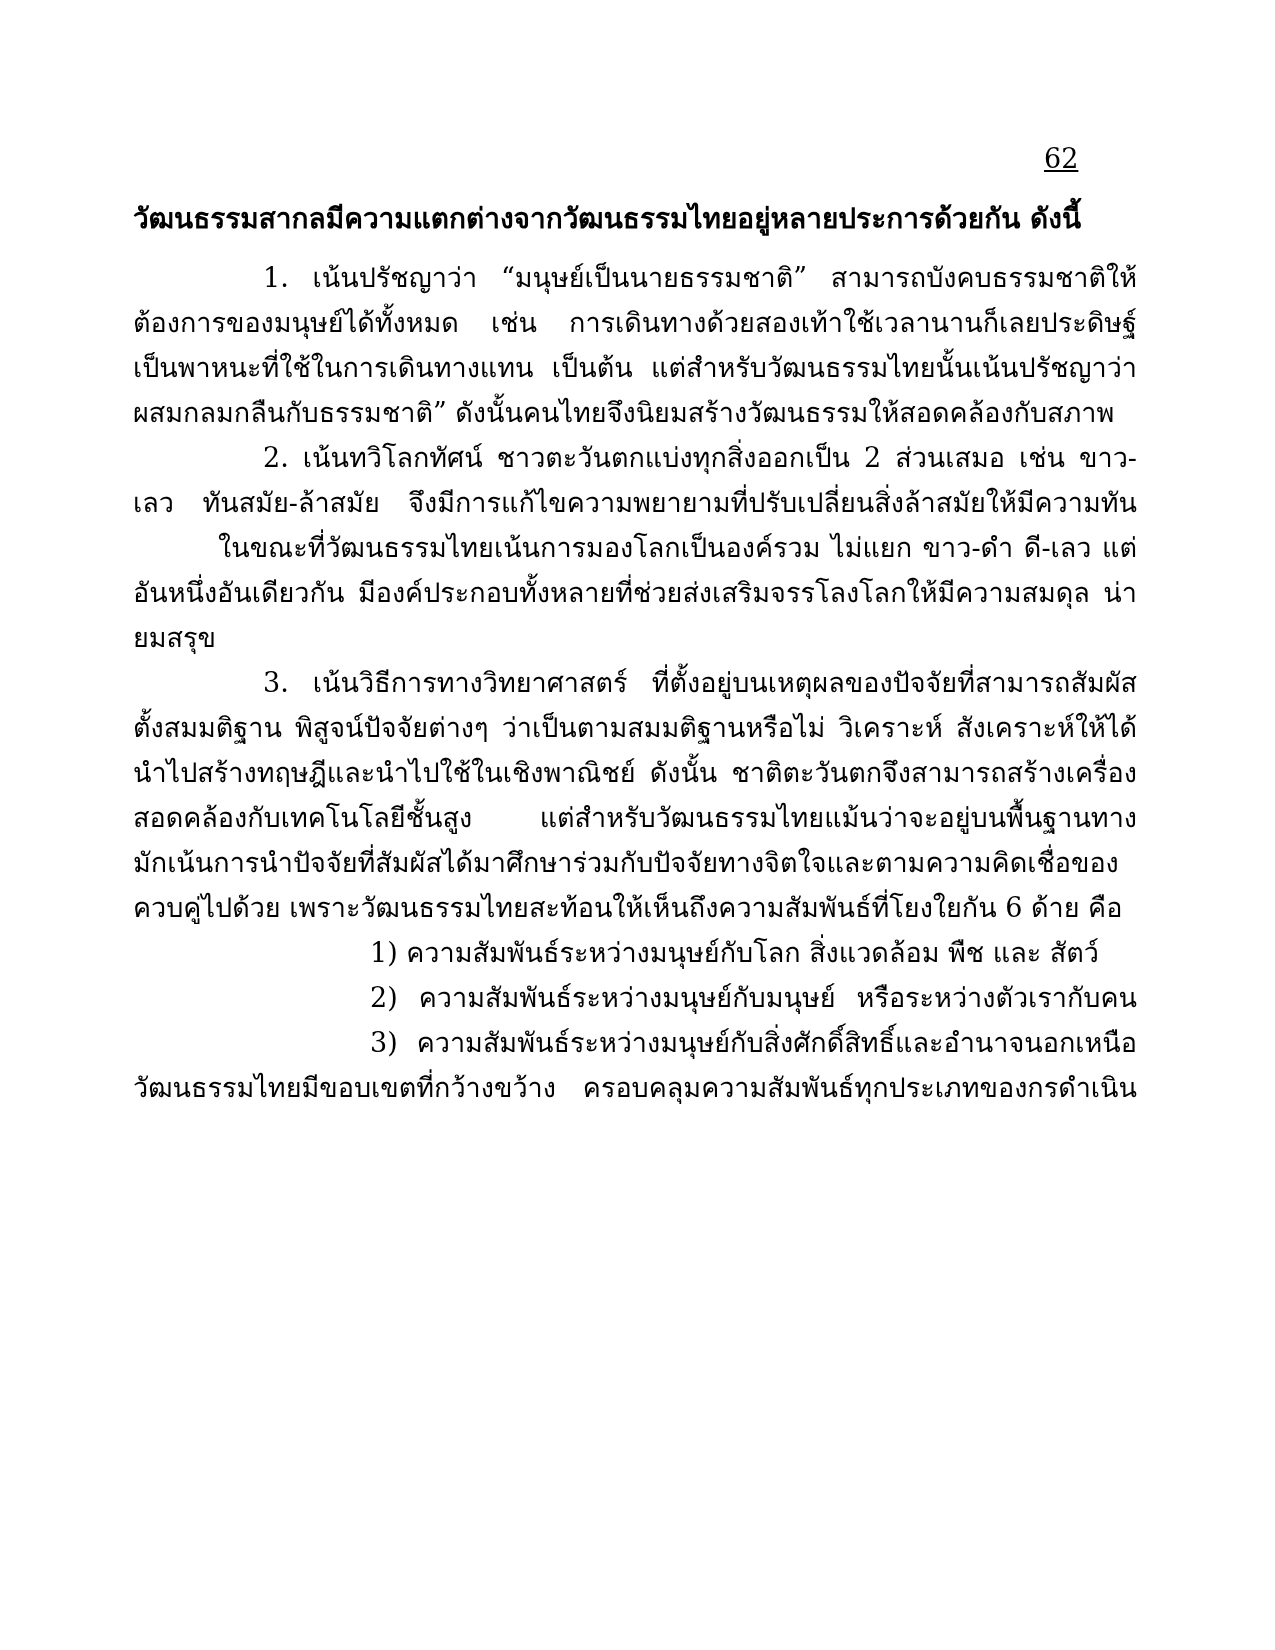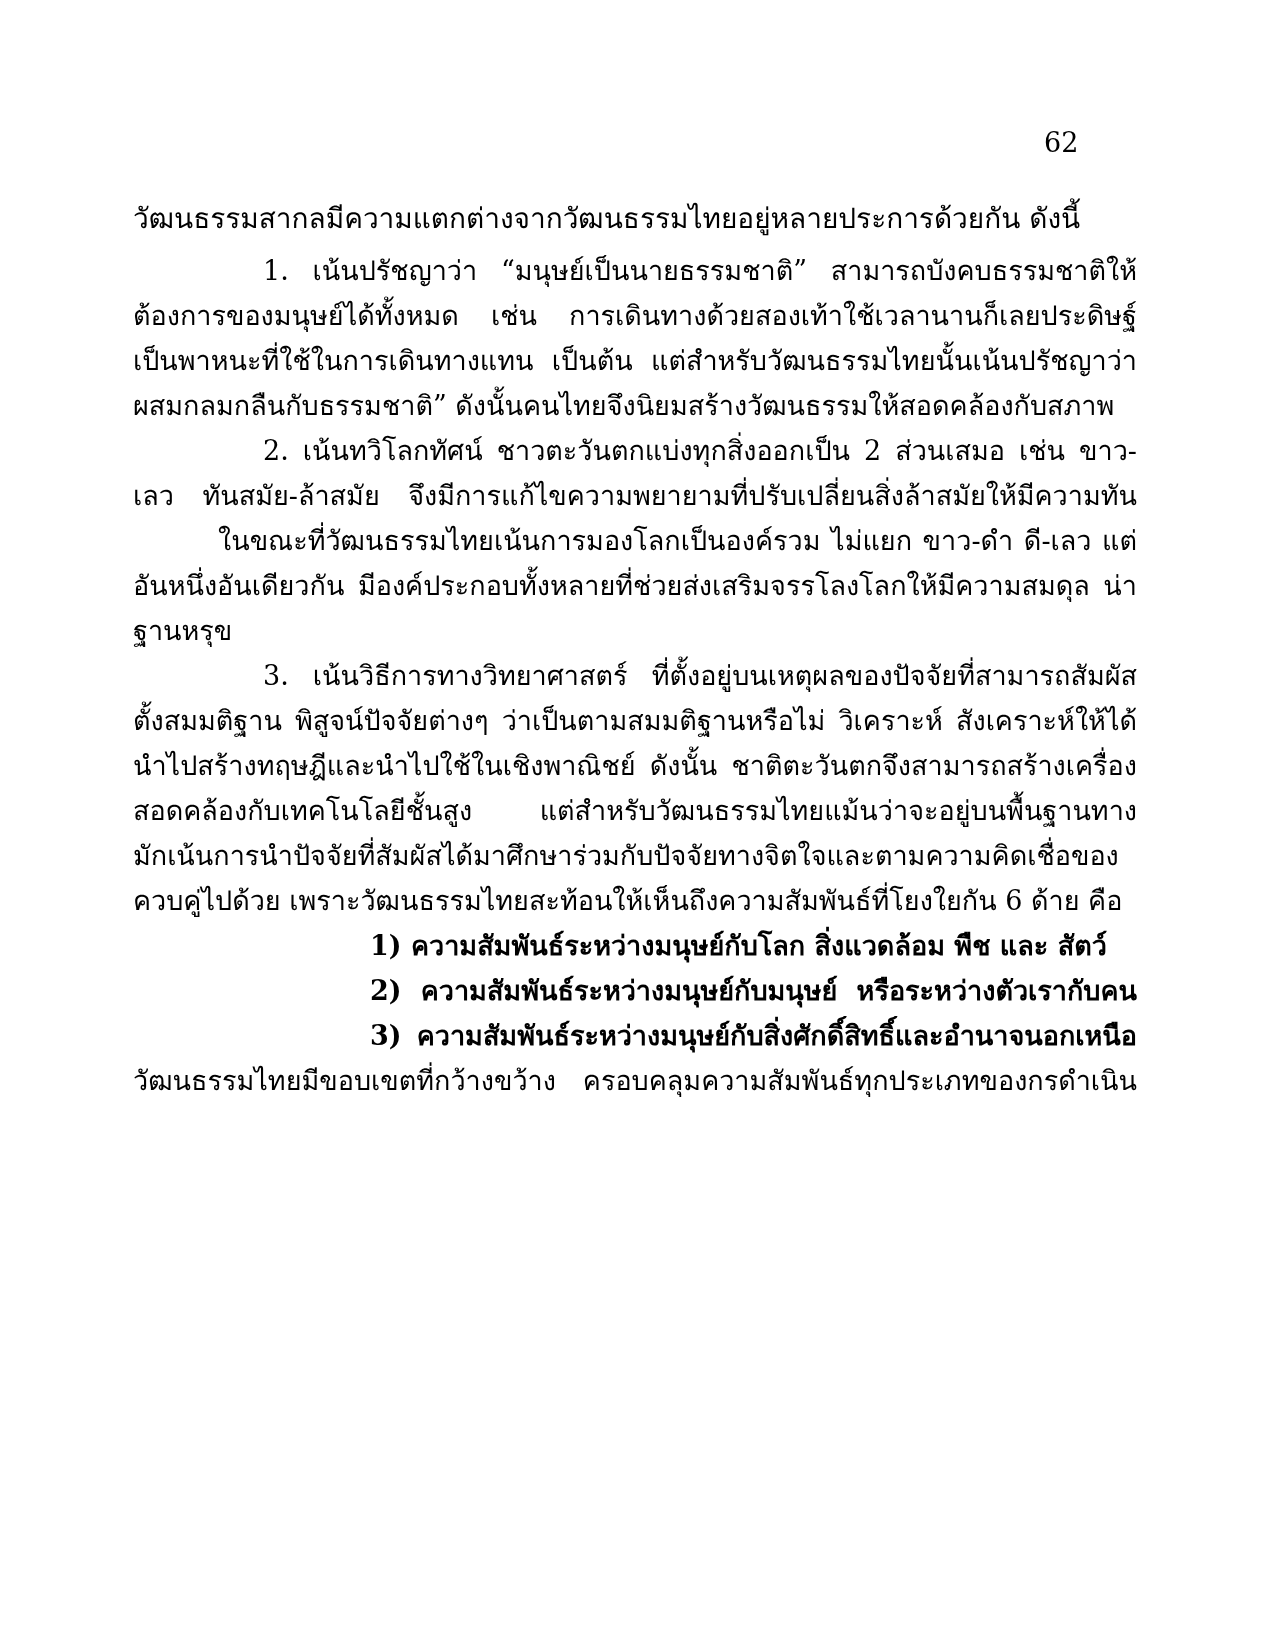--- a/index.html
+++ b/index.html
@@ -12,78 +12,79 @@
     width: 1275px;
     height: 1650px;
     margin: 0 auto;
     background: #ffffff;
     font-family: "DejaVu Serif", "Liberation Serif", serif;
     color: #000000;
     overflow: hidden;
   }
   .page-number {
     position: absolute;
-    top: 128px;
+    top: 144px;
     left: 1044px;
     font-size: 27px;
     line-height: 30px;
+    text-decoration: underline;
   }
   .content {
     position: absolute;
     left: 133px;
     top: 196px;
     width: 1004px;
   }
   .heading {
-    font-weight: normal;
+    font-weight: bold;
     font-size: 28px;
     line-height: 45px;
     height: 45px;
     overflow: hidden;
-    margin-bottom: 7px;
+    margin-bottom: 14px;
     white-space: nowrap;
   }
   .line {
     font-size: 27px;
     line-height: 45px;
     height: 45px;
     overflow: hidden;
   }
   
   .just {
     text-align: justify;
     text-align-last: justify;
   }
   
   .ind-num   { text-indent: 130px; }
   
   .ind-para  { text-indent: 85px;  }
   
-  .ind-sub   { text-indent: 237px; font-weight: bold; }
+  .ind-sub   { text-indent: 237px; }
 </style>
 </head>
 <body>
 
 <div class="page">
 
   <div class="page-number">62</div>
 
   <div class="content">
 
     <div class="heading">วัฒนธรรมสากลมีความแตกต่างจากวัฒนธรรมไทยอยู่หลายประการด้วยกัน  ดังนี้</div>
 
     <div class="line just ind-num">1.  เน้นปรัชญาว่า “มนุษย์เป็นนายธรรมชาติ” สามารถบังคบธรรมชาติให้ตอบสนองความ</div>
     <div class="line just">ต้องการของมนุษย์ได้ทั้งหมด เช่น การเดินทางด้วยสองเท้าใช้เวลานานก็เลยประดิษฐ์รถยนต์ เครื่องบิน ขึ้นมา</div>
     <div class="line just">เป็นพาหนะที่ใช้ในการเดินทางแทน เป็นต้น แต่สำหรับวัฒนธรรมไทยนั้นเน้นปรัชญาว่า “มนุษย์ควรอยู่แบบ</div>
     <div class="line">ผสมกลมกลืนกับธรรมชาติ” ดังนั้นคนไทยจึงนิยมสร้างวัฒนธรรมให้สอดคล้องกับสภาพธรรมชาติ</div>
     <div class="line just ind-num">2. เน้นทวิโลกทัศน์ ชาวตะวันตกแบ่งทุกสิ่งออกเป็น 2 ส่วนเสมอ เช่น ขาว-ดำ ดี-</div>
     <div class="line just">เลว ทันสมัย-ล้าสมัย จึงมีการแก้ไขความพยายามที่ปรับเปลี่ยนสิ่งล้าสมัยให้มีความทันสมัย เน้นให้สิ่งดีงาม</div>
     <div class="line just ind-para">ในขณะที่วัฒนธรรมไทยเน้นการมองโลกเป็นองค์รวม  ไม่แยก ขาว-ดำ ดี-เลว แต่มองว่าโลกเป็น</div>
     <div class="line just">อันหนึ่งอันเดียวกัน มีองค์ประกอบทั้งหลายที่ช่วยส่งเสริมจรรโลงโลกให้มีความสมดุล น่าอยู่รื่นรมย์ และ</div>
-    <div class="line">ฐานหรุข</div>
+    <div class="line">ยมสรุข</div>
     <div class="line just ind-num">3. เน้นวิธีการทางวิทยาศาสตร์  ที่ตั้งอยู่บนเหตุผลของปัจจัยที่สามารถสัมผัสได้ โดยมีการ</div>
     <div class="line just">ตั้งสมมติฐาน พิสูจน์ปัจจัยต่างๆ ว่าเป็นตามสมมติฐานหรือไม่ วิเคราะห์ สังเคราะห์ให้ได้รับความรู้ใหม่ๆ เพื่อ</div>
     <div class="line just">นำไปสร้างทฤษฎีและนำไปใช้ในเชิงพาณิชย์ ดังนั้น ชาติตะวันตกจึงสามารถสร้างเครื่องมือเครื่องใช้ที่ทันสมัย</div>
     <div class="line just">สอดคล้องกับเทคโนโลยีชั้นสูง แต่สำหรับวัฒนธรรมไทยแม้นว่าจะอยู่บนพื้นฐานทางวิทยาศาสตร์เช่นกัน แต่</div>
     <div class="line just">มักเน้นการนำปัจจัยที่สัมผัสได้มาศึกษาร่วมกับปัจจัยทางจิตใจและตามความคิดเชื่อของหลักธรรมทางศาสนา</div>
     <div class="line">ควบคู่ไปด้วย เพราะวัฒนธรรมไทยสะท้อนให้เห็นถึงความสัมพันธ์ที่โยงใยกัน 6 ด้าย คือ</div>
     <div class="line ind-sub">1) ความสัมพันธ์ระหว่างมนุษย์กับโลก สิ่งแวดล้อม พืช และ สัตว์</div>
     <div class="line just ind-sub">2) ความสัมพันธ์ระหว่างมนุษย์กับมนุษย์  หรือระหว่างตัวเรากับคนอื่นๆที่อาศัยอยู่</div>
     <div class="line just ind-sub">3) ความสัมพันธ์ระหว่างมนุษย์กับสิ่งศักดิ์สิทธิ์และอำนาจนอกเหนือธรรมชาติ  ทำให้</div>
     <div class="line just">วัฒนธรรมไทยมีขอบเขตที่กว้างขว้าง ครอบคลุมความสัมพันธ์ทุกประเภทของกรดำเนินชีวิตของคนในสังคม</div>

